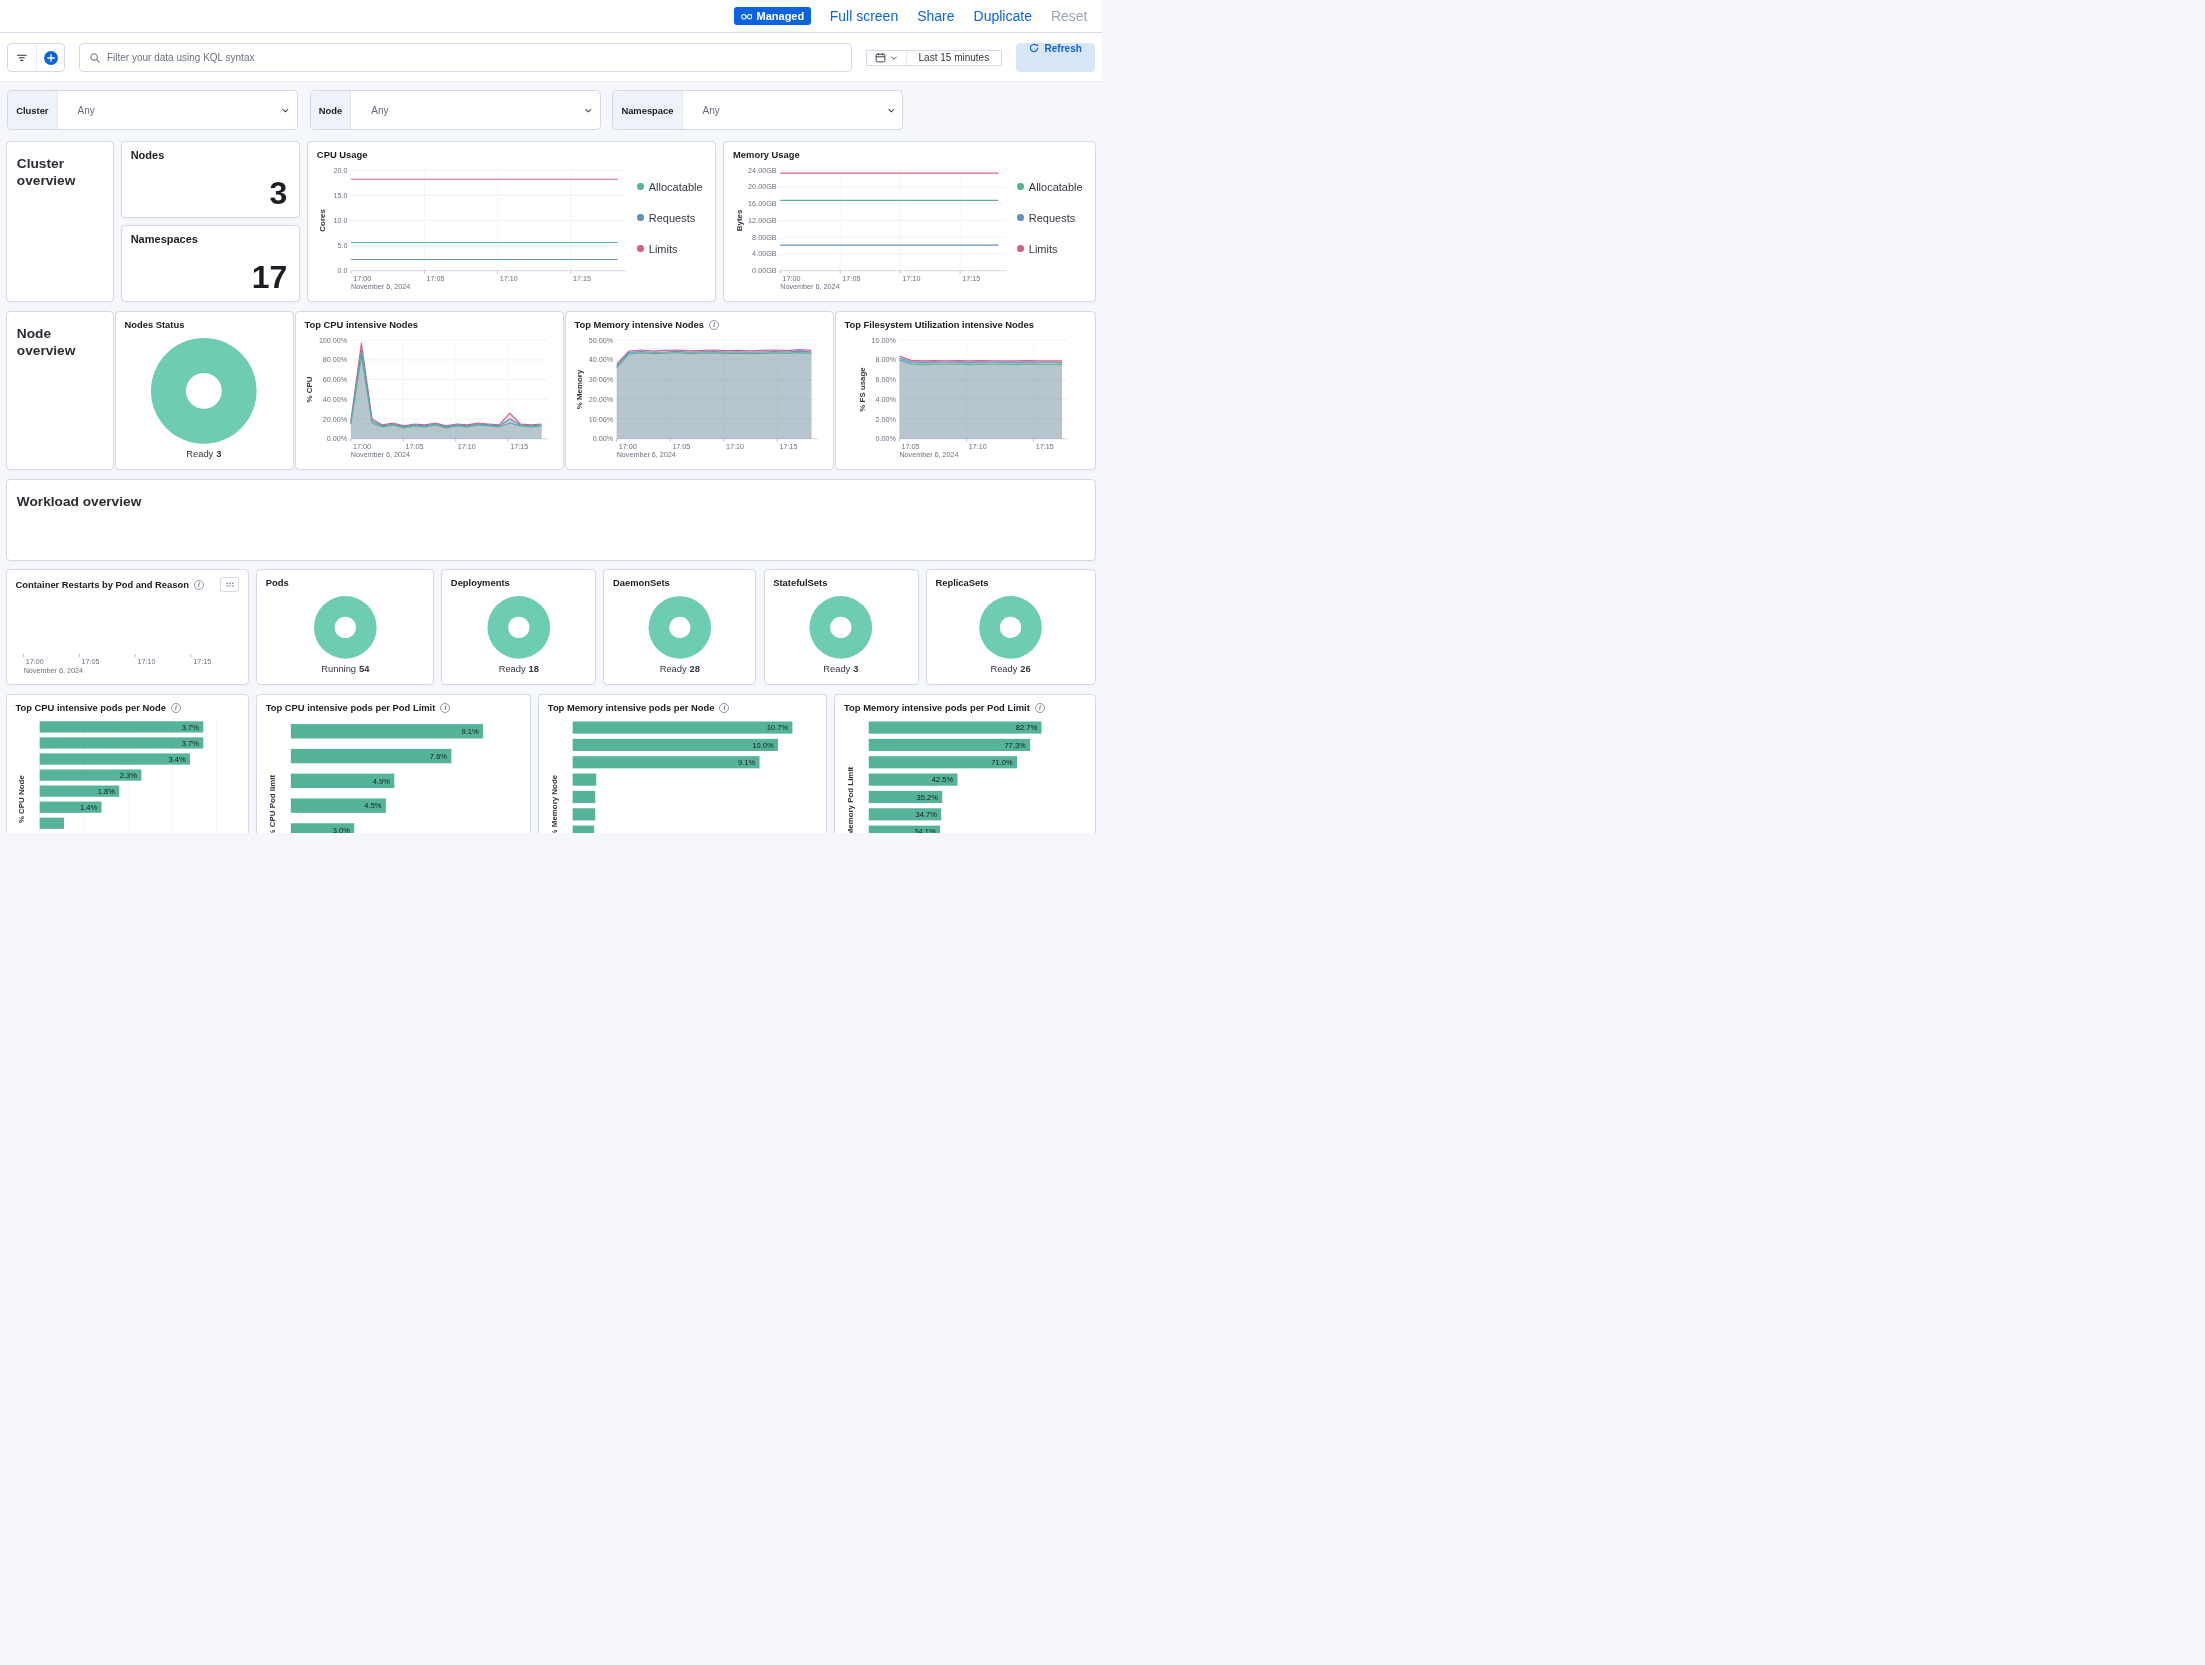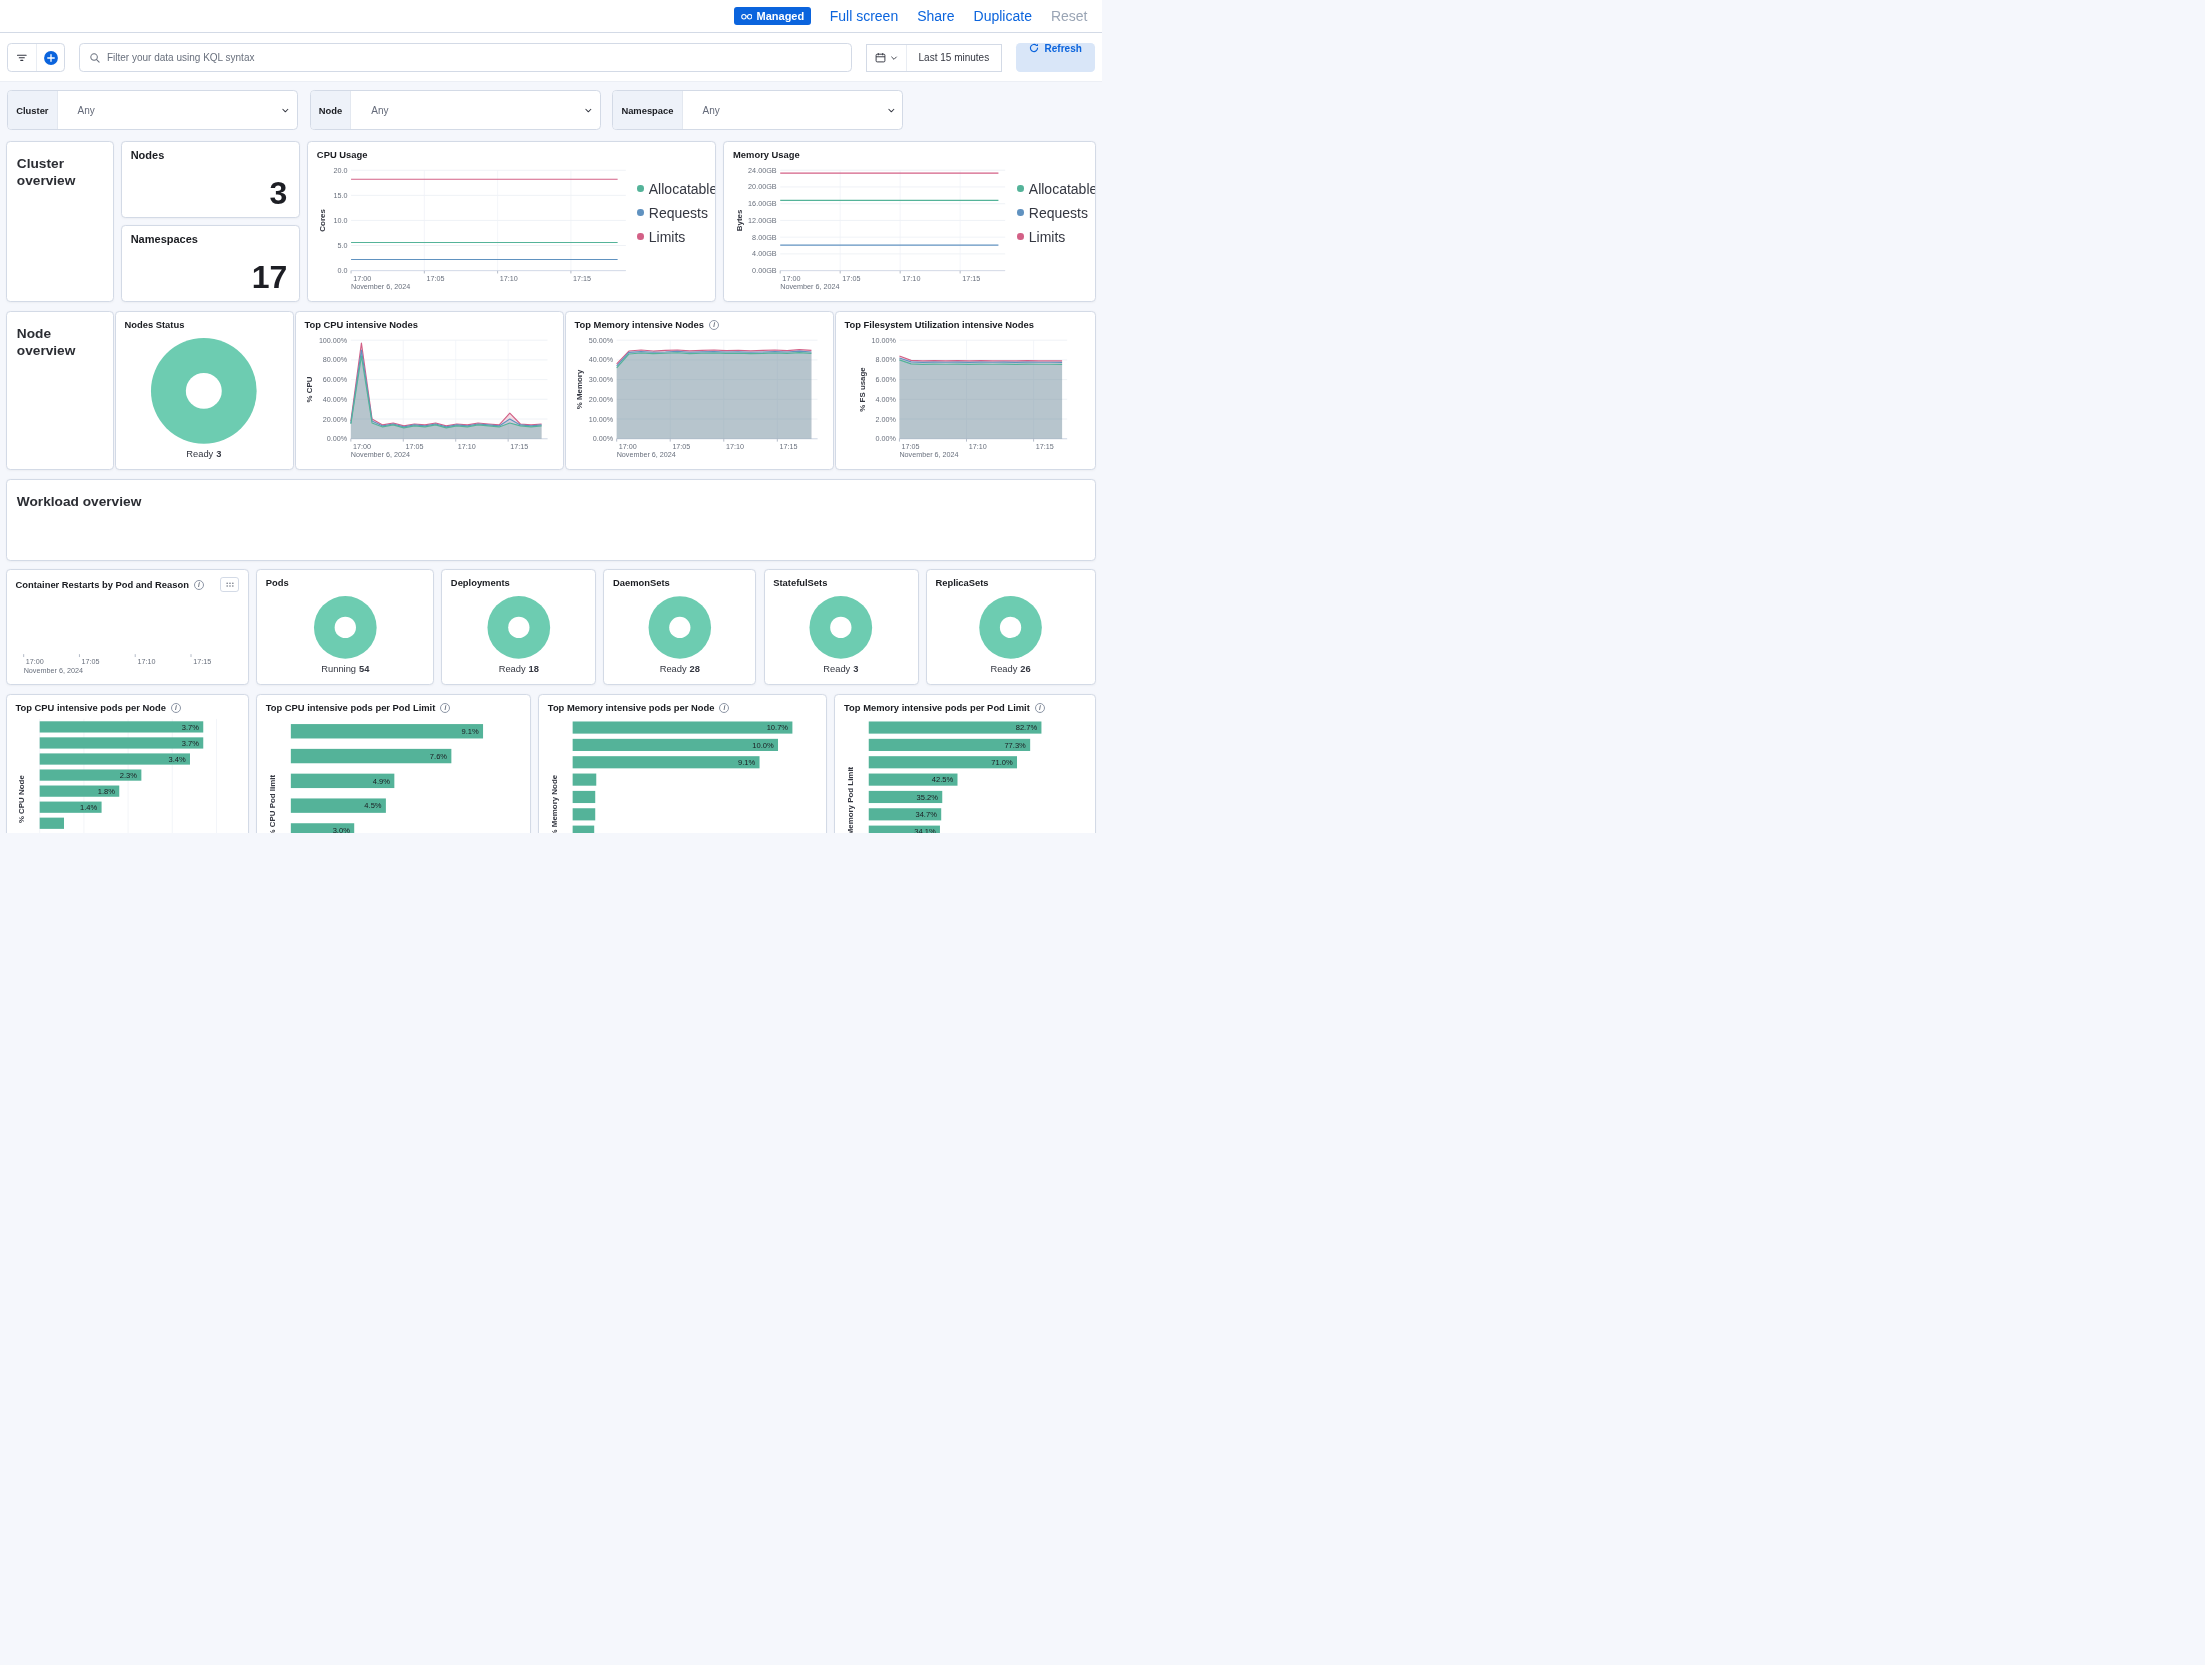--- a/index.html
+++ b/index.html
@@ -14,21 +14,21 @@
   .navlink.disabled{color:#9aa5b5;cursor:default}
 
   
   .toolbar{display:flex;align-items:center;gap:14px;padding:10px 7.2px 8.7px;background:#fff;border-bottom:0.7px solid #eceff5}
   .btn-group{display:flex;align-items:center;border:0.7px solid #d3dae6;border-radius:4.3px;background:#fff;height:29px;overflow:hidden}
   .icon-btn{width:28px;height:100%;display:flex;align-items:center;justify-content:center;cursor:pointer}
   .icon-btn + .icon-btn{border-left:0.7px solid #e9edf3}
   .search{flex:1;display:flex;align-items:center;height:29px;border:0.7px solid #d3dae6;border-radius:4.3px;background:#fff;padding:0 8.7px;gap:6.5px}
   .search input{border:none;outline:none;flex:1;font-size:10px;color:#343741;background:transparent}
   .search input::placeholder{color:#69707d}
-  .datepicker{display:flex;align-items:center;height:28px;border:0.7px solid #d3dae6;border-radius:0;background:#fff}
+  .datepicker{display:flex;align-items:center;height:16px;border:0.7px solid #d3dae6;border-radius:0;background:#fff}
   .dp-cal{display:flex;align-items:center;gap:3.6px;padding:0 8px;height:100%;border-right:0.7px solid #e9edf3;cursor:pointer}
   .dp-range{padding:0 11.6px;font-size:10px;color:#343741;cursor:pointer;white-space:nowrap}
   .refresh-btn{height:29px;display:flex;gap:5.8px;background:#d9e6f8;color:#0b64dd;border:none;border-radius:4.3px;padding:0 13px;font-size:10px;font-weight:600;cursor:pointer;font-family:"Liberation Sans",sans-serif}
 
   
   .filters{display:flex;gap:11.6px;padding:8.7px 7.2px 4.3px}
   .filter-ctl{width:291px;height:40px;display:flex;align-items:center;background:#fff;border:0.7px solid #d3dae6;border-radius:4.3px;overflow:hidden;cursor:pointer}
   .filter-label{background:#eef2f9;border-right:0.7px solid #e3e8f0;font-weight:700;font-size:9.4px;color:#1a1c21;padding:0 8px;height:100%;display:flex;align-items:center}
   .filter-value{flex:1;padding:0 20px;font-size:10px;color:#646a79}
   .filter-chevron{padding:0 7.2px;display:flex;align-items:center}
@@ -46,21 +46,21 @@
   .metric-title{font-size:11px;font-weight:700;color:#1a1c21}
   .metric-value{font-size:32px;font-weight:700;color:#1d1e24;text-align:right;margin-top:auto;line-height:1;padding:0 2.9px 1.4px 0}
   .panel-title{font-size:9.4px;font-weight:700;color:#1a1c21;display:flex;align-items:center;gap:5px;margin-bottom:2.9px;white-space:nowrap}
   .info{width:10px;height:10px;min-width:10px;border-radius:50%;display:inline-flex;align-items:center;justify-content:center;font-size:6.5px;font-weight:700;color:#69707d;border:0.7px solid #8d96a6;cursor:pointer;font-style:italic}
   .opts{margin-left:auto;width:19px;height:14.5px;border:0.7px solid #d3dae6;border-radius:2.9px;display:flex;align-items:center;justify-content:center;cursor:pointer;background:#fff}
   .col-stack{display:flex;flex-direction:column;gap:7.2px;min-height:0}
   .col-stack .panel{flex:1}
   .chart-row{flex:1;display:flex;min-height:0}
   .chart-body{flex:1;min-width:0;min-height:0;position:relative}
   .chart-body svg{display:block;width:100%;height:100%}
-  .legend{width:75px;padding:17.4px 0 0 5.8px;display:flex;flex-direction:column;gap:8px;font-size:14px;color:#343741}
+  .legend{width:75px;padding:17.4px 0 0 5.8px;display:flex;flex-direction:column;gap:19px;font-size:11px;color:#343741}
   .legend-item{display:flex;align-items:center;gap:5px;cursor:pointer}
   .dot{width:6.5px;height:6.5px;border-radius:50%;flex:0 0 auto}
 </style>
 </head>
 <body>
 
 <div class="navbar">
   <div class="badge">
     <svg width="11.6" height="8" viewBox="0 0 16 11">
         <circle cx="4" cy="6.5" r="3" fill="none" stroke="#fff" stroke-width="1.4"></circle>

